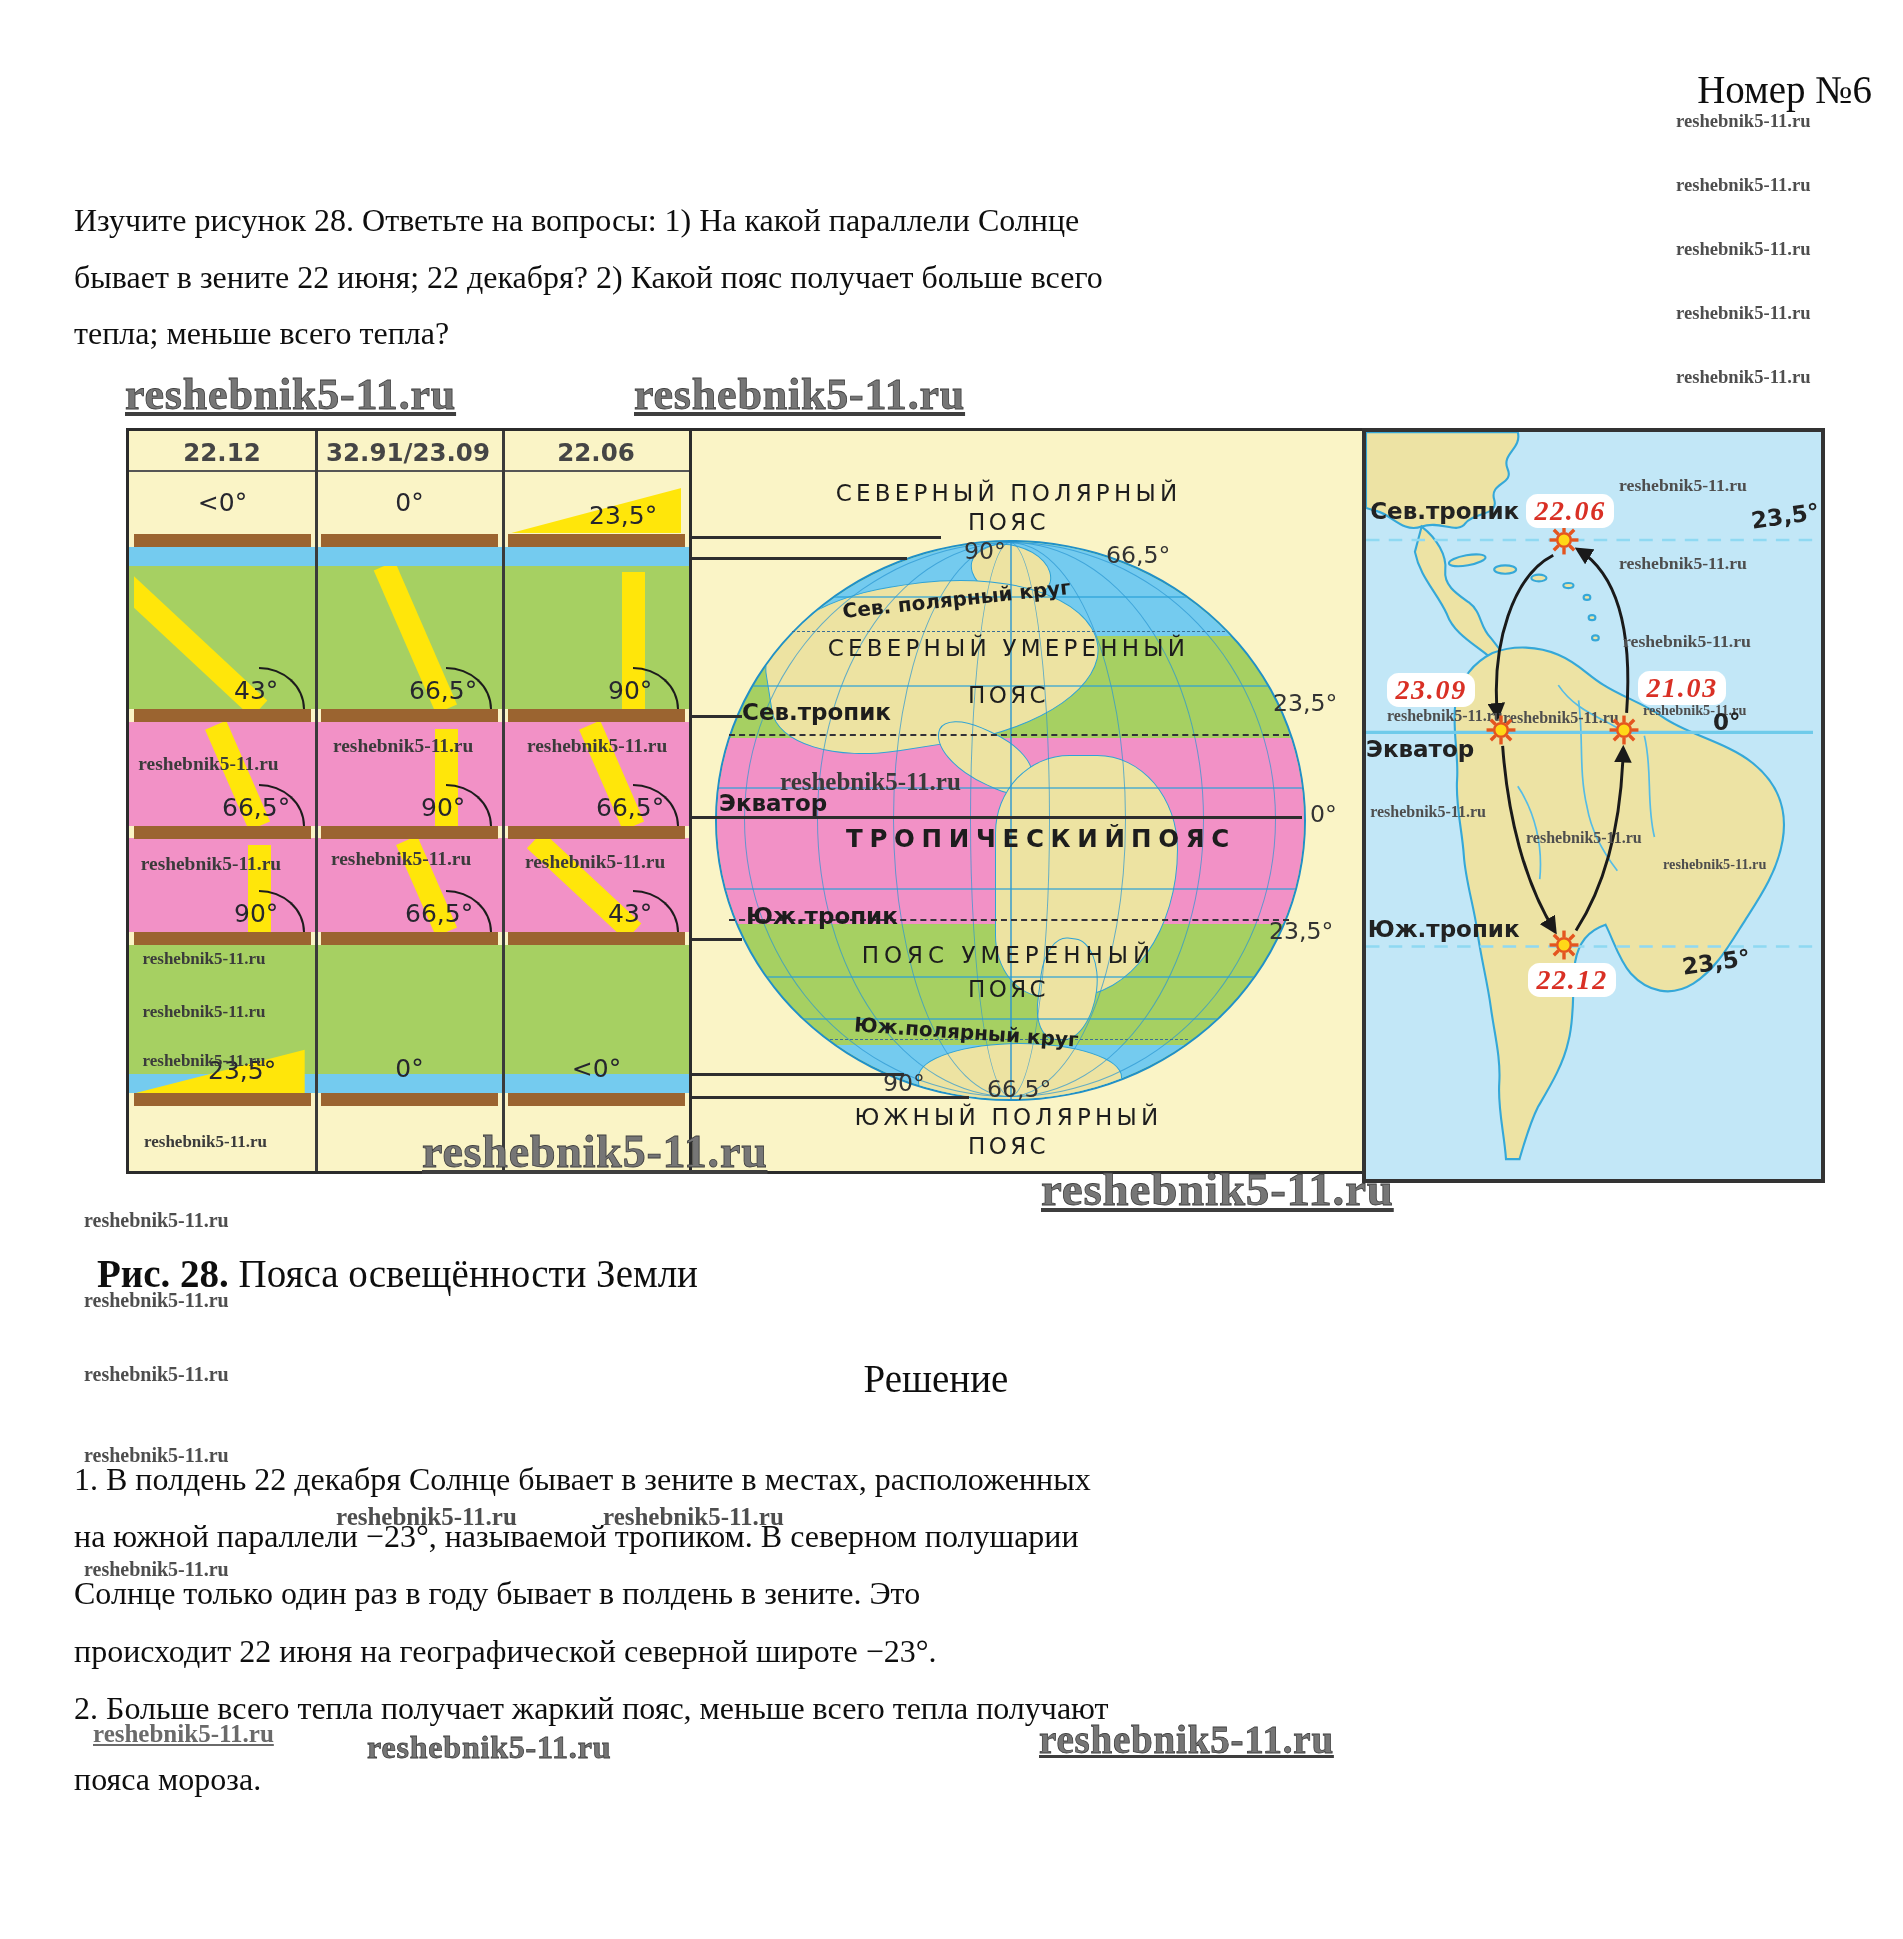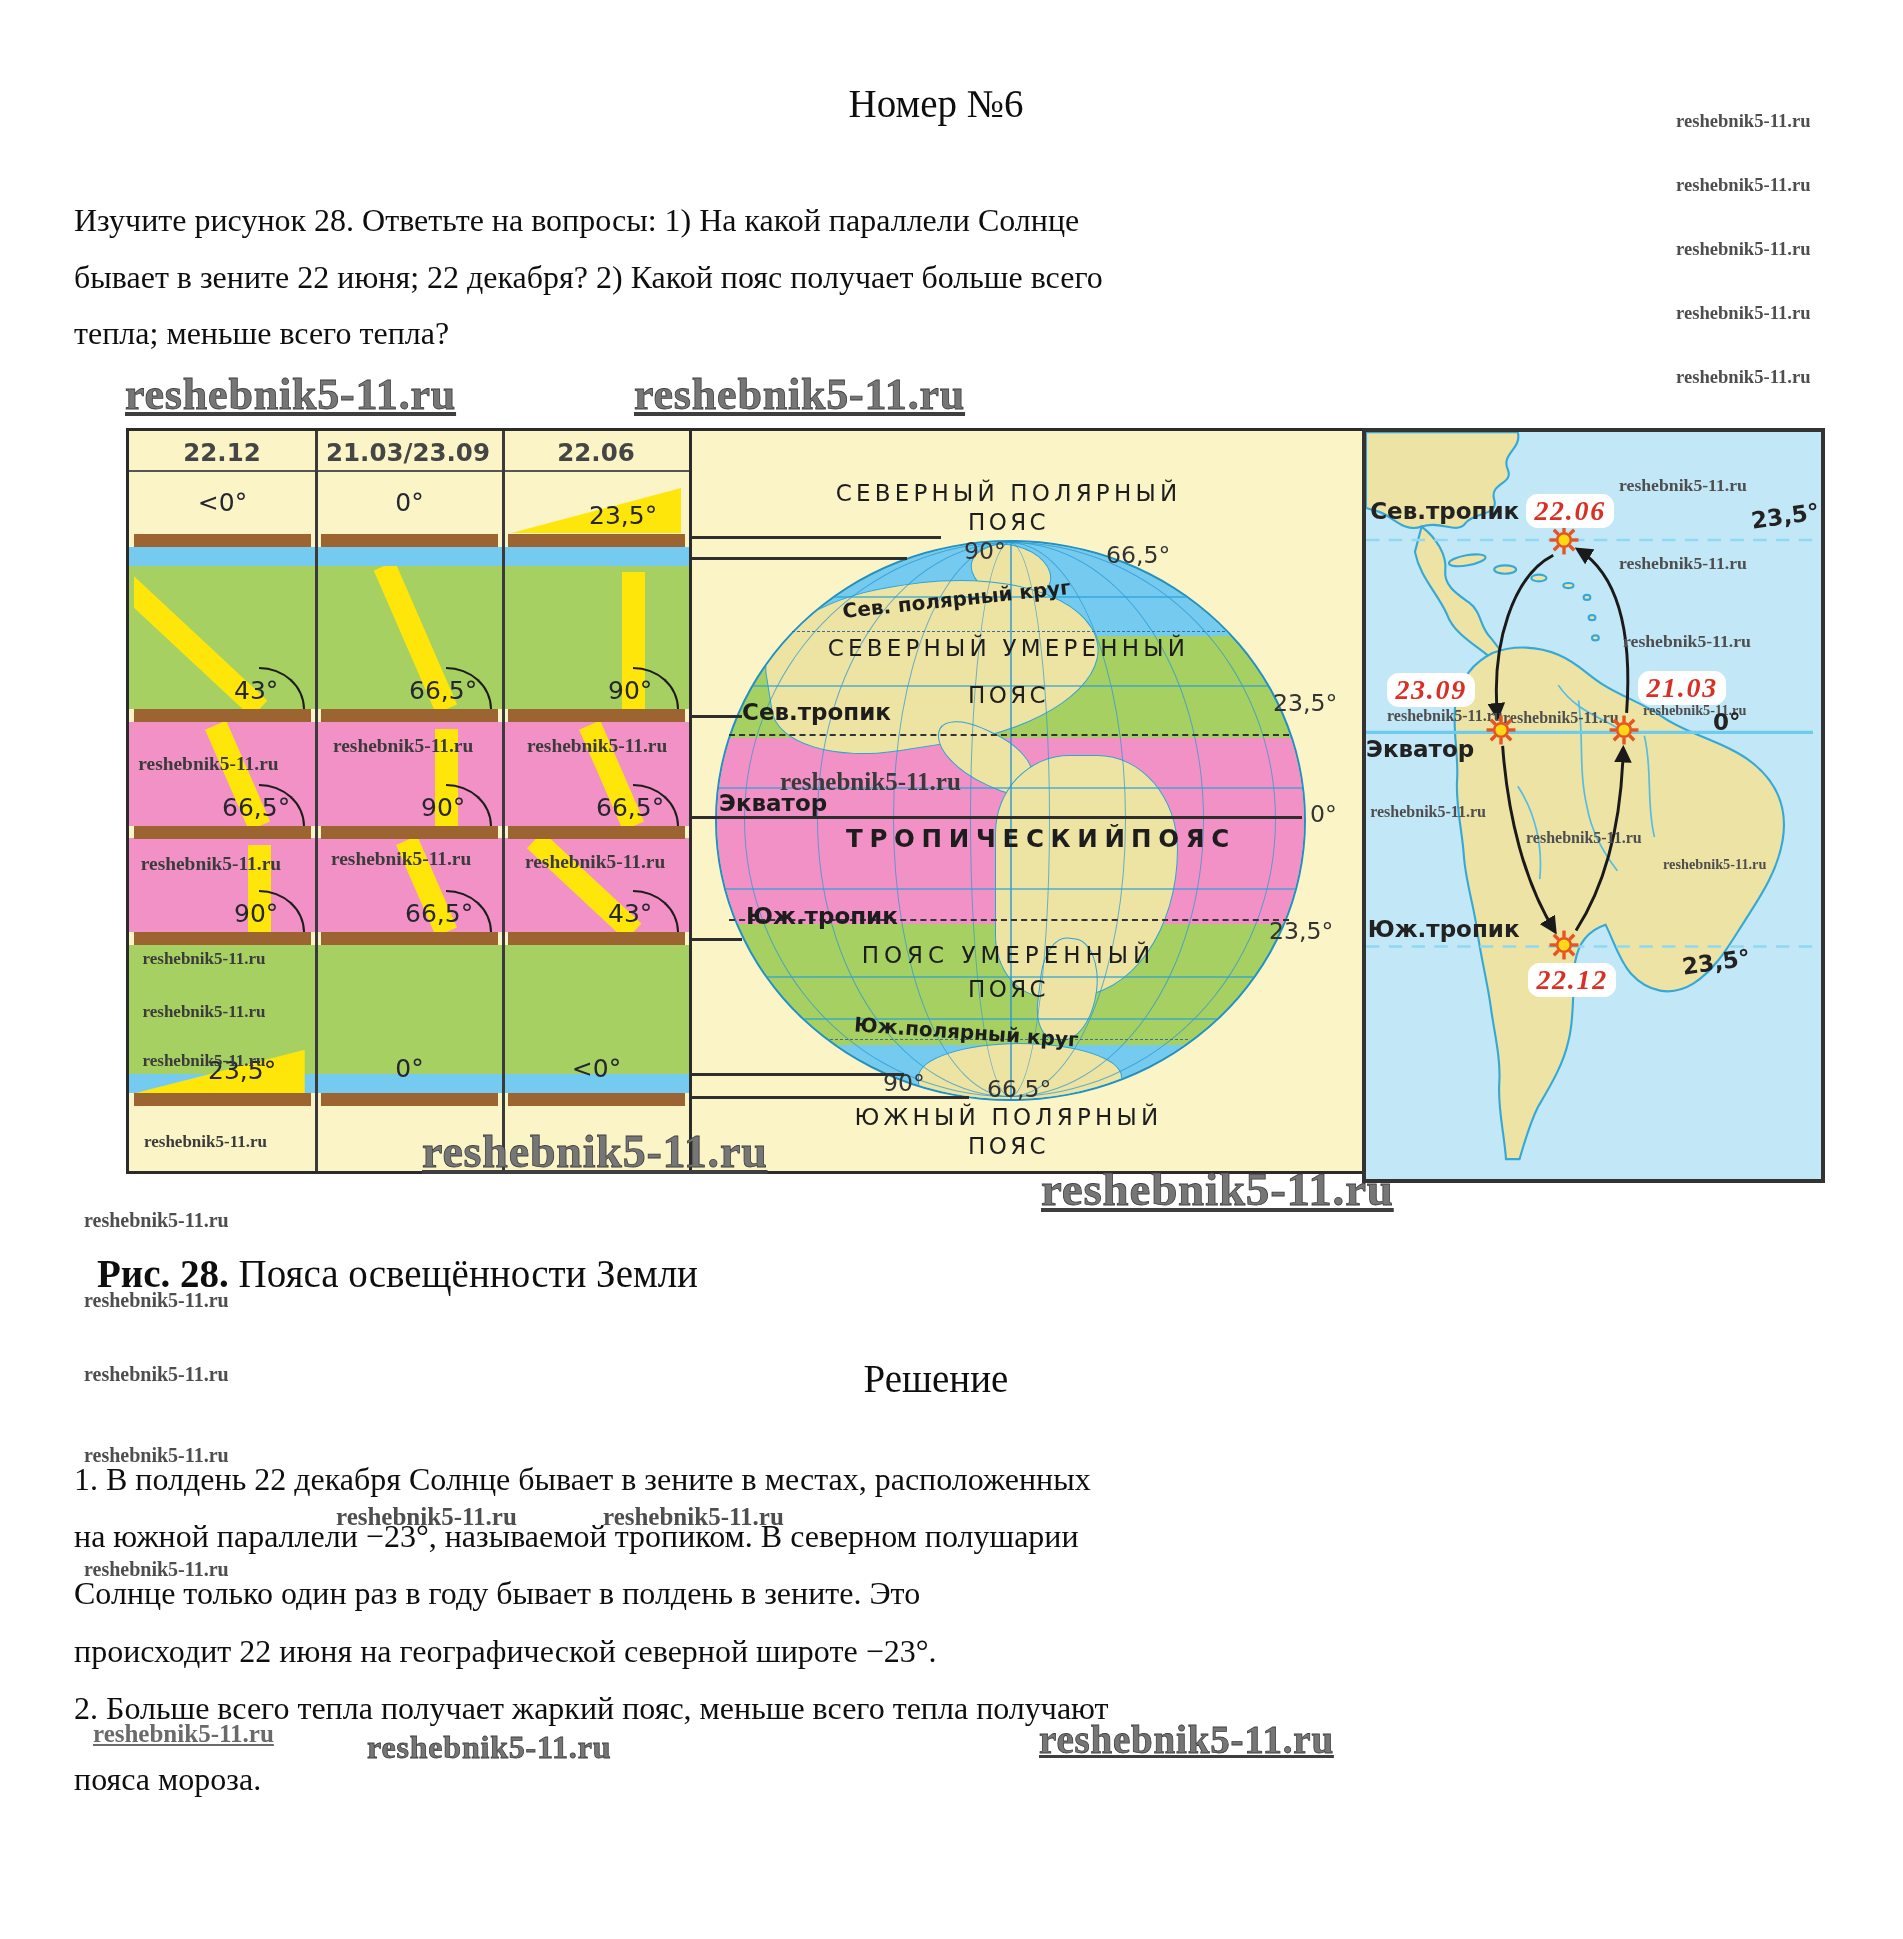--- a/index.html
+++ b/index.html
@@ -53,21 +53,21 @@
   .pill{position:absolute;background:#fff;border-radius:11.8px;padding:0.8px 8.4px;
         font-family:"Liberation Serif",serif;font-style:italic;font-weight:bold;
         font-size:28px;color:#D93025;letter-spacing:1.7px;z-index:8;white-space:nowrap;}
   .sun{position:absolute;width:34px;height:34px;z-index:7;}
 </style>
 </head>
 <body>
 
 <div id="canvas">
 
-  <div class="txt ctr" style="top:81px;font-size:39px;">Номер №6</div>
+  <div class="txt ctr" style="top:67px;font-size:39px;text-align:right;">Номер №6</div>
   <div class="txt" style="left:74px;top:202px;">Изучите рисунок 28. Ответьте на вопросы: 1) На какой параллели Солнце</div>
   <div class="txt" style="left:74px;top:259px;">бывает в зените 22 июня; 22 декабря? 2) Какой пояс получает больше всего</div>
   <div class="txt" style="left:74px;top:315px;">тепла; меньше всего тепла?</div>
 
   <span class="wm" style="left:1676px;top:110px;font-size:18.6px;">reshebnik5-11.ru</span>
   <span class="wm" style="left:1676px;top:174px;font-size:18.6px;">reshebnik5-11.ru</span>
   <span class="wm" style="left:1676px;top:238px;font-size:18.6px;">reshebnik5-11.ru</span>
   <span class="wm" style="left:1676px;top:302px;font-size:18.6px;">reshebnik5-11.ru</span>
   <span class="wm" style="left:1676px;top:366px;font-size:18.6px;">reshebnik5-11.ru</span>
 
@@ -94,21 +94,21 @@
       <div class="bar" style="left:192px;top:395px;width:177px;"></div>
       <div class="bar" style="left:379px;top:395px;width:177px;"></div>
     <div class="bar" style="left:5px;top:501px;width:177px;"></div>
       <div class="bar" style="left:192px;top:501px;width:177px;"></div>
       <div class="bar" style="left:379px;top:501px;width:177px;"></div>
     <div class="bar" style="left:5px;top:662px;width:177px;"></div>
       <div class="bar" style="left:192px;top:662px;width:177px;"></div>
       <div class="bar" style="left:379px;top:662px;width:177px;"></div>
 
     <div class="hdr" style="left:0px;">22.12</div>
-    <div class="hdr" style="left:186px;">21.03/23.09</div>
+    <div class="hdr" style="left:186px;">32.91/23.09</div>
     <div class="hdr" style="left:374px;">22.06</div>
     <div style="position:absolute;top:39px;left:0;width:562px;height:1.7px;background:#555;z-index:28;"></div>
 
     <div class="cell" style="left:5px;top:40px;height:62px;">
       <div class="angle" style="left:0;width:177px;text-align:center;top:17px;">&lt;0°</div>
     </div>
     <div class="cell" style="left:192px;top:40px;height:62px;">
       <div class="angle" style="left:0;width:177px;text-align:center;top:17px;">0°</div>
     </div>
     <div class="cell" style="left:379px;top:40px;height:62px;">

